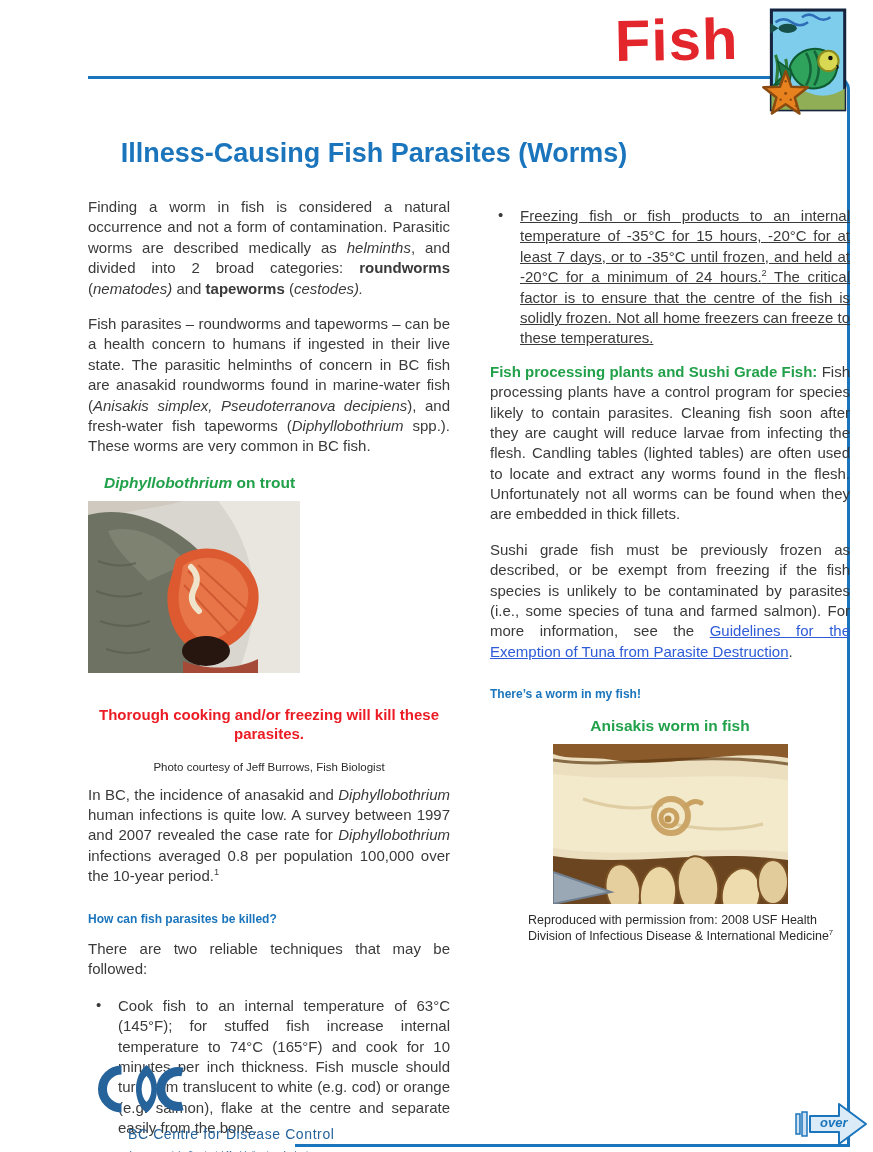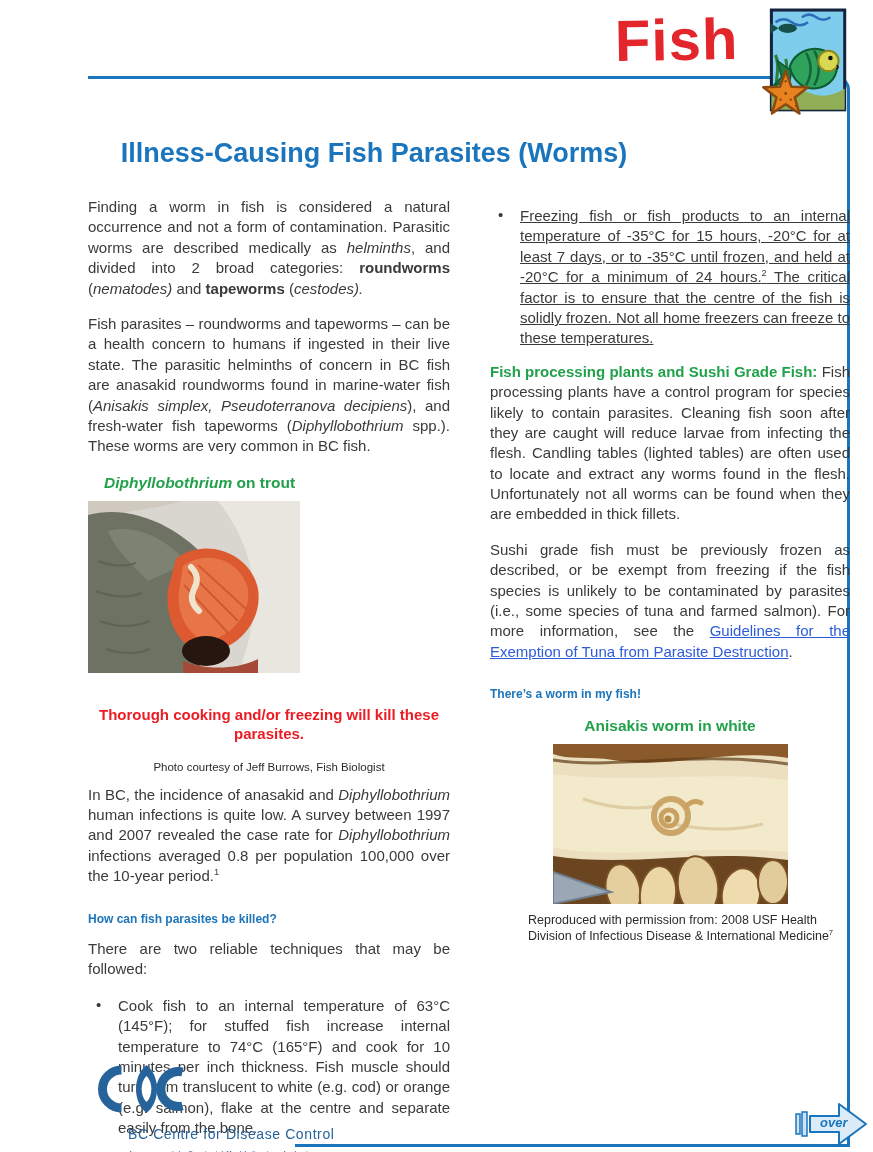--- a/index.html
+++ b/index.html
@@ -136,21 +136,21 @@
   </div>
 
   <div class="col col-right">
     <div class="bullet first j"><span>Freezing fish or fish products to an internal temperature of -35°C for 15 hours, -20°C for at least 7 days, or to -35°C until frozen, and held at -20°C for a minimum of 24 hours.</span><span class="run-sup">2</span><span> The critical factor is to ensure that the centre of the fish is solidly frozen. Not all home freezers can freeze to these temperatures.</span></div>
 
     <p class="body j"><span class="run-green-b">Fish processing plants and Sushi Grade Fish:</span><span> Fish processing plants have a control program for species likely to contain parasites. Cleaning fish soon after they are caught will reduce larvae from infecting the flesh. Candling tables (lighted tables) are often used to locate and extract any worms found in the flesh. Unfortunately not all worms can be found when they are embedded in thick fillets.</span></p>
     <p class="body j"><span>Sushi grade fish must be previously frozen as described, or be exempt from freezing if the fish species is unlikely to be contaminated by parasites (i.e., some species of tuna and farmed salmon). For more information, see the </span><span class="run-link">Guidelines for the Exemption of Tuna from Parasite Destruction</span><span>.</span></p>
 
     <h2 class="h-blue">There’s a worm in my fish!</h2>
 
-    <div class="caption-green center">Anisakis worm in white</div>
+    <div class="caption-green center">Anisakis worm in fish</div>
 
     <svg class="anisakis-photo" viewBox="0 0 235 160">
       <rect width="235" height="160" fill="#ECDFC0"></rect>
       <path d="M0,0 H235 V14 C170,4 120,26 60,16 C35,12 15,16 0,10 Z" fill="#8A5A2A"></path>
       <path d="M0,16 C60,26 140,6 235,20" stroke="#5E3A16" stroke-width="3" fill="none" opacity="0.7"></path>
       <path d="M0,30 C80,40 160,26 235,36 L235,108 C150,100 80,116 0,104 Z" fill="#F3E9CB"></path>
       <path d="M30,55 q40,14 80,6 M120,80 q50,10 90,0" stroke="#D9C699" stroke-width="3" fill="none" opacity="0.8"></path>
       <path d="M0,112 C80,124 150,104 235,116 L235,160 L0,160 Z" fill="#6B4420"></path>
       <ellipse cx="70" cy="146" rx="17" ry="26" fill="#E6CF9E" stroke="#7A5226" stroke-width="2" transform="rotate(-12 70 146)"></ellipse>
       <ellipse cx="105" cy="150" rx="18" ry="28" fill="#EBD6A6" stroke="#7A5226" stroke-width="2" transform="rotate(6 105 150)"></ellipse>

